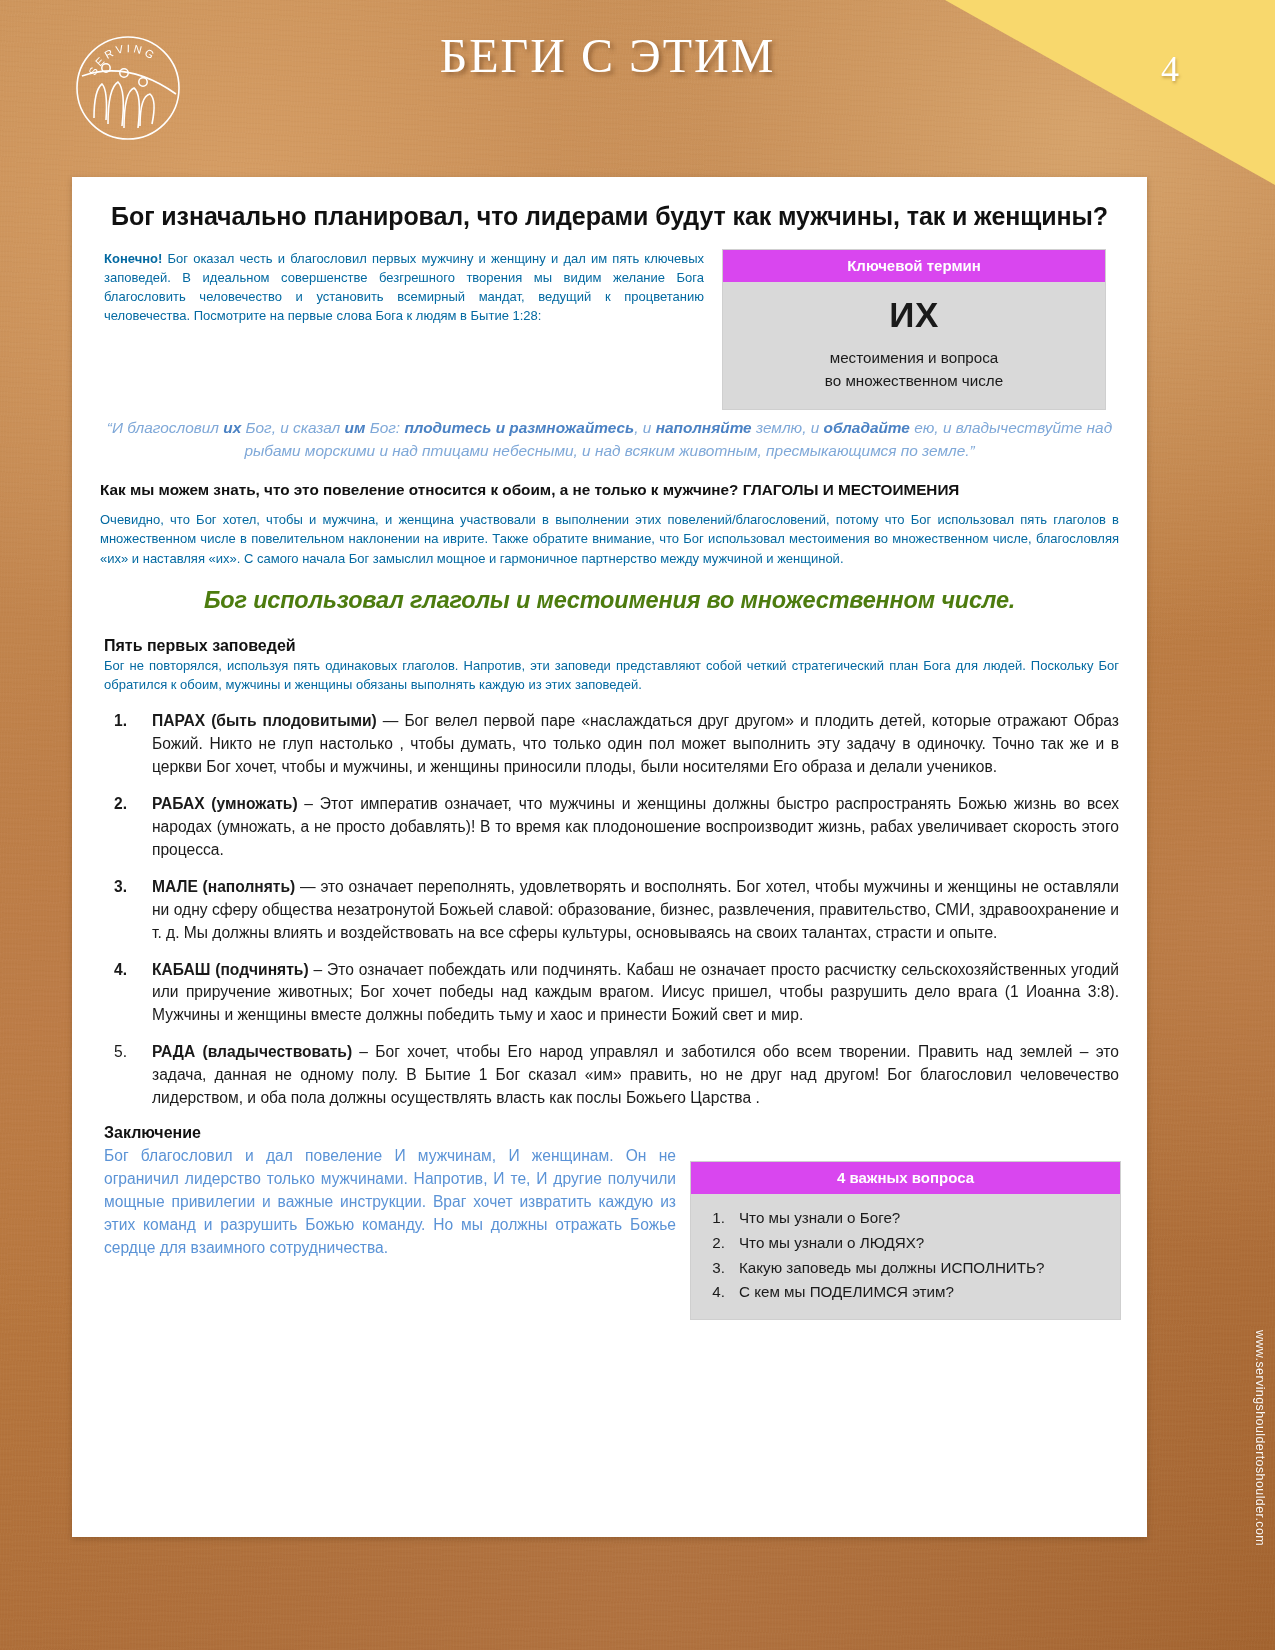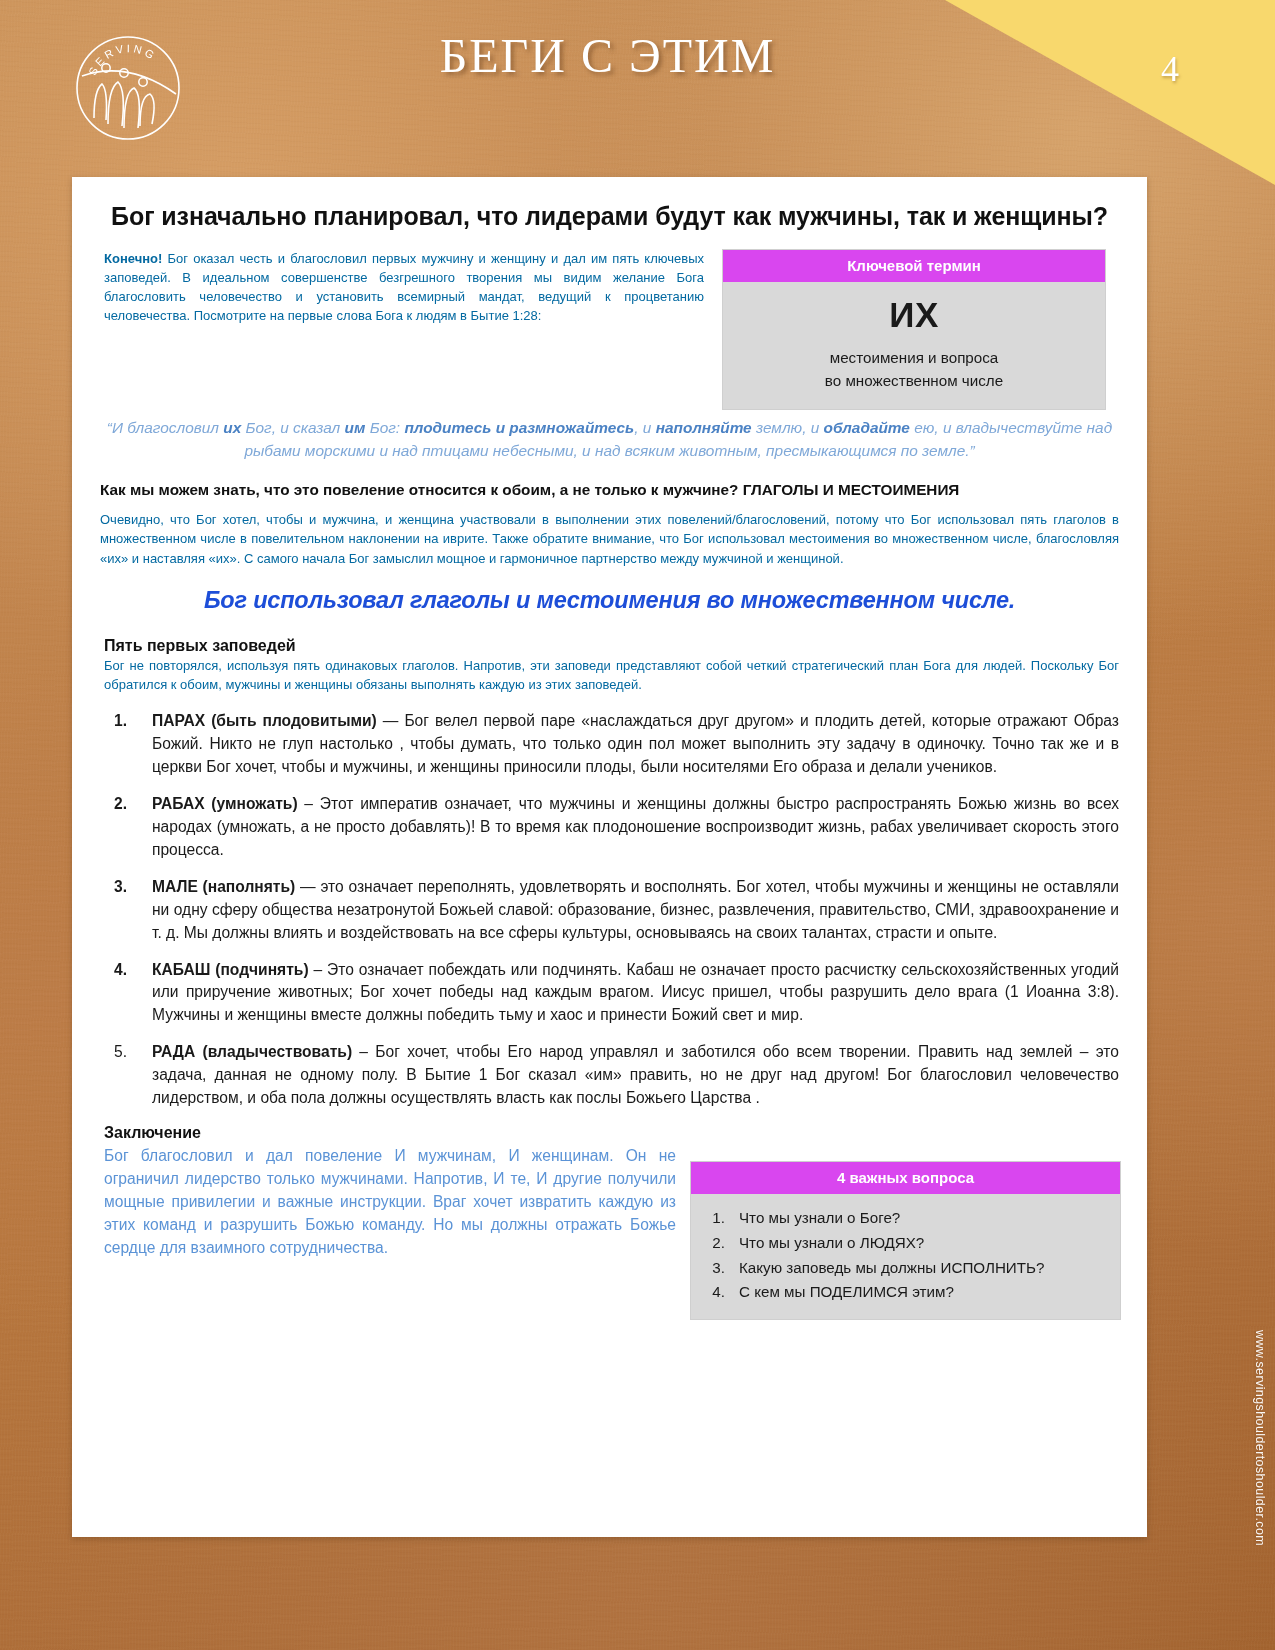--- a/index.html
+++ b/index.html
@@ -169,21 +169,21 @@
 
   .sub-heading {
     font-size: 15.3px;
     font-weight: bold;
     color: #111;
     margin: 0 0 10px 0;
     line-height: 1.3;
   }
 
   #pull-quote {
-    color: #1d4ed8;
+    color: #4d7c0f;
     font-style: italic;
     font-weight: bold;
     font-size: 23.5px;
     text-align: center;
     line-height: 1.25;
     margin: 18px 0 22px 0;
     letter-spacing: -0.2px;
   }
 
   .mini-heading {

